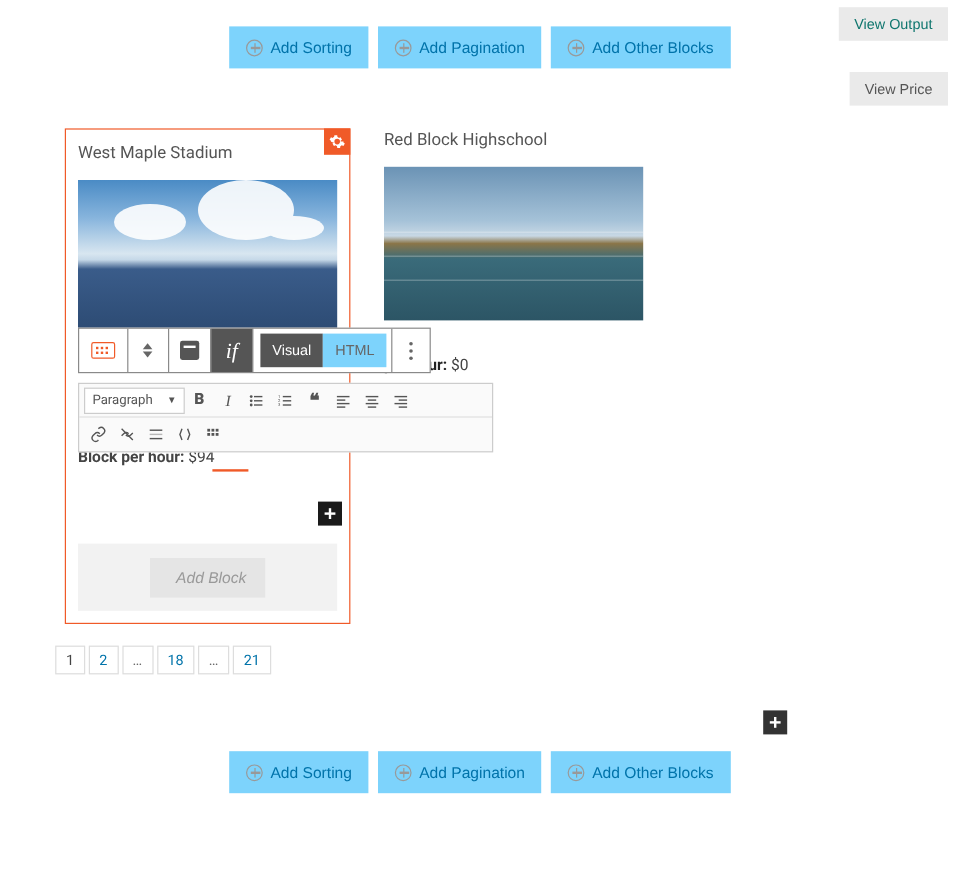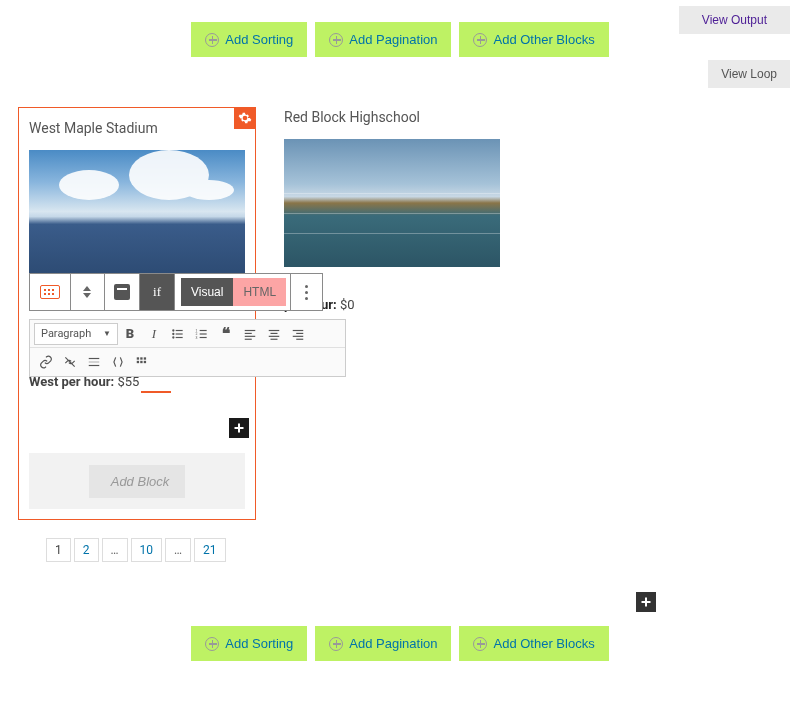--- a/index.html
+++ b/index.html
@@ -13,21 +13,21 @@
     width: 800px;
   }
   .top-actions {
     display: flex;
     justify-content: center;
     gap: 8px;
     padding: 22px 0 10px;
     position: relative;
   }
   .action-btn {
-    background: #bef264;
+    background: #7dd3fc;
     border: none;
     padding: 10px 14px;
     font-size: 13px;
     color: #0073aa;
     cursor: pointer;
     display: flex;
     align-items: center;
     gap: 6px;
   }
   .action-btn .plus-circle {
@@ -49,41 +49,42 @@
   }
   .action-btn .plus-circle::after {
     width: 1.5px; height: 8px; top: 2.5px; left: 5.5px;
   }
   .view-output {
     position: absolute;
     right: 10px;
     top: 6px;
     background: #eaeaea;
     border: none;
-    padding: 7px 23px;
+    padding: 7px 13px;
     font-size: 12px;
-    color: #4c1d95;
+    color: #0f766e;
     cursor: pointer;
   }
   .view-loop {
     position: absolute;
     right: 10px;
     top: 60px;
     background: #eaeaea;
     border: none;
     padding: 7px 13px;
     font-size: 12px;
     color: #555;
     cursor: pointer;
   }
   .cards-row {
     display: flex;
     gap: 28px;
     padding: 0 18px;
     margin-top: 40px;
+    margin-left: 36px;
   }
   .card-selected {
     border: 1.5px solid #f05a28;
     width: 238px;
     position: relative;
     padding: 10px 10px 10px 10px;
     background: #fff;
   }
   .gear-badge {
     position: absolute;
@@ -161,43 +162,43 @@
     height: 36px;
   }
   .tb-cell:last-child { border-right: none; }
   .tb-key { width: 42px; }
   .tb-sort { width: 36px; flex-direction: column; }
   .tb-cal { width: 36px; }
   .tb-if { width: 36px; background: #555; }
   .tb-vh-pad { padding: 0 0; height: 36px; display:flex; align-items:center;}
   .vh-btn { padding: 7px 10px; font-size: 12px; border: none; cursor: pointer; }
   .vh-active { background: #555; color: #fff; }
-  .vh-inactive { background: #fca5a5; color: #666; }
+  .vh-inactive { background: #7dd3fc; color: #666; }
   .tb-more { width: 32px; }
   .kbd-icon {
     width: 20px; height: 14px; border: 1.5px solid #f05a28; border-radius: 2px; position: relative;
   }
   .kbd-icon::before {
     content:""; position:absolute; top:3px; left:3px; width:2px; height:2px; background:#f05a28;
     box-shadow: 4px 0 #f05a28, 8px 0 #f05a28, 0 4px #f05a28, 4px 4px #f05a28, 8px 4px #f05a28;
   }
   .chev { width:0; height:0; border-left:4px solid transparent; border-right:4px solid transparent; }
   .chev.up { border-bottom:5px solid #666; margin-bottom:2px;}
   .chev.down { border-top:5px solid #666; }
   .cal-icon { width:16px; height:16px; background:#555; border-radius:2px; position:relative;}
   .cal-icon::before{content:"";position:absolute;top:4px;left:3px;width:10px;height:2px;background:#fff;}
-  .if-icon { color:#fff; font-size:13px; font-family: Georgia, serif;}
+  .if-icon { color:#fff; font-style:italic; font-size:18px; font-family: Georgia, serif;}
   .dots { display:flex; flex-direction:column; gap:3px;}
   .dots span{width:3px;height:3px;background:#666;border-radius:50%;}
   
   .tiny-toolbar {
     position: absolute;
     top: 211px;
     left: 10px;
-    width: 317px;
+    width: 346px;
     border: 1px solid #ccc;
     background: #fafafa;
     z-index: 9;
   }
   .tiny-row1 {
     display:flex; align-items:center; height:28px; border-bottom:1px solid #e0e0e0;
     padding: 0 4px;
   }
   .para-select {
     font-size:11px; height:22px; border:1px solid #ccc; background:#fff; width:84px;
@@ -264,21 +265,21 @@
   </button>
   <button class="action-btn">
     <span class="plus-circle"></span>
     <span>Add Pagination</span>
   </button>
   <button class="action-btn">
     <span class="plus-circle"></span>
     <span>Add Other Blocks</span>
   </button>
   <button class="view-output">View Output</button>
-  <button class="view-loop">View Loop</button>
+  <button class="view-loop">View Price</button>
 </div>
 
 <div class="cards-row">
 
   <div class="card-selected">
     <div class="gear-badge">
       <svg class="ic" viewBox="0 0 24 24">
           <path d="M12 8a4 4 0 100 8 4 4 0 000-8zm9 4a7 7 0 01-.1 1.2l2 1.6-2 3.4-2.4-.9a7 7 0 01-2 1.2l-.4 2.5h-4l-.4-2.5a7 7 0 01-2-1.2l-2.4.9-2-3.4 2-1.6A7 7 0 013 12a7 7 0 01.1-1.2l-2-1.6 2-3.4 2.4.9a7 7 0 012-1.2L8 3h4l.4 2.5a7 7 0 012 1.2l2.4-.9 2 3.4-2 1.6c.1.4.2.8.2 1.2z"></path>
         </svg>
     </div>
@@ -400,22 +401,22 @@
               <rect x="3" y="10" width="4" height="4"></rect>
               <rect x="9" y="10" width="4" height="4"></rect>
               <rect x="15" y="10" width="4" height="4"></rect>
             </svg>
         </div>
       </div>
     </div>
 
     <div class="field-area">
       <span class="price-edited">
-        <b>West per hour:</b>
-        <span>$55</span>
+        <b>Block per hour:</b>
+        <span>$94</span>
         <span class="price-underline"></span>
       </span>
     </div>
 
     <div class="plus-black">
       <svg width="12" height="12" viewBox="0 0 24 24">
           <rect x="10" y="3" width="4" height="18"></rect>
           <rect x="3" y="10" width="18" height="4"></rect>
         </svg>
     </div>
@@ -435,21 +436,21 @@
       <b>per hour:</b>
       <span>$0</span>
     </div>
   </div>
 </div>
 
 <div class="pagination">
   <span class="pg current">1</span>
   <span class="pg">2</span>
   <span class="pg dots-pg">…</span>
-  <span class="pg">10</span>
+  <span class="pg">18</span>
   <span class="pg dots-pg">…</span>
   <span class="pg">21</span>
 </div>
 
 <div class="bottom-plus">
   <svg width="12" height="12" viewBox="0 0 24 24">
       <rect x="10" y="3" width="4" height="18"></rect>
       <rect x="3" y="10" width="18" height="4"></rect>
     </svg>
 </div>

